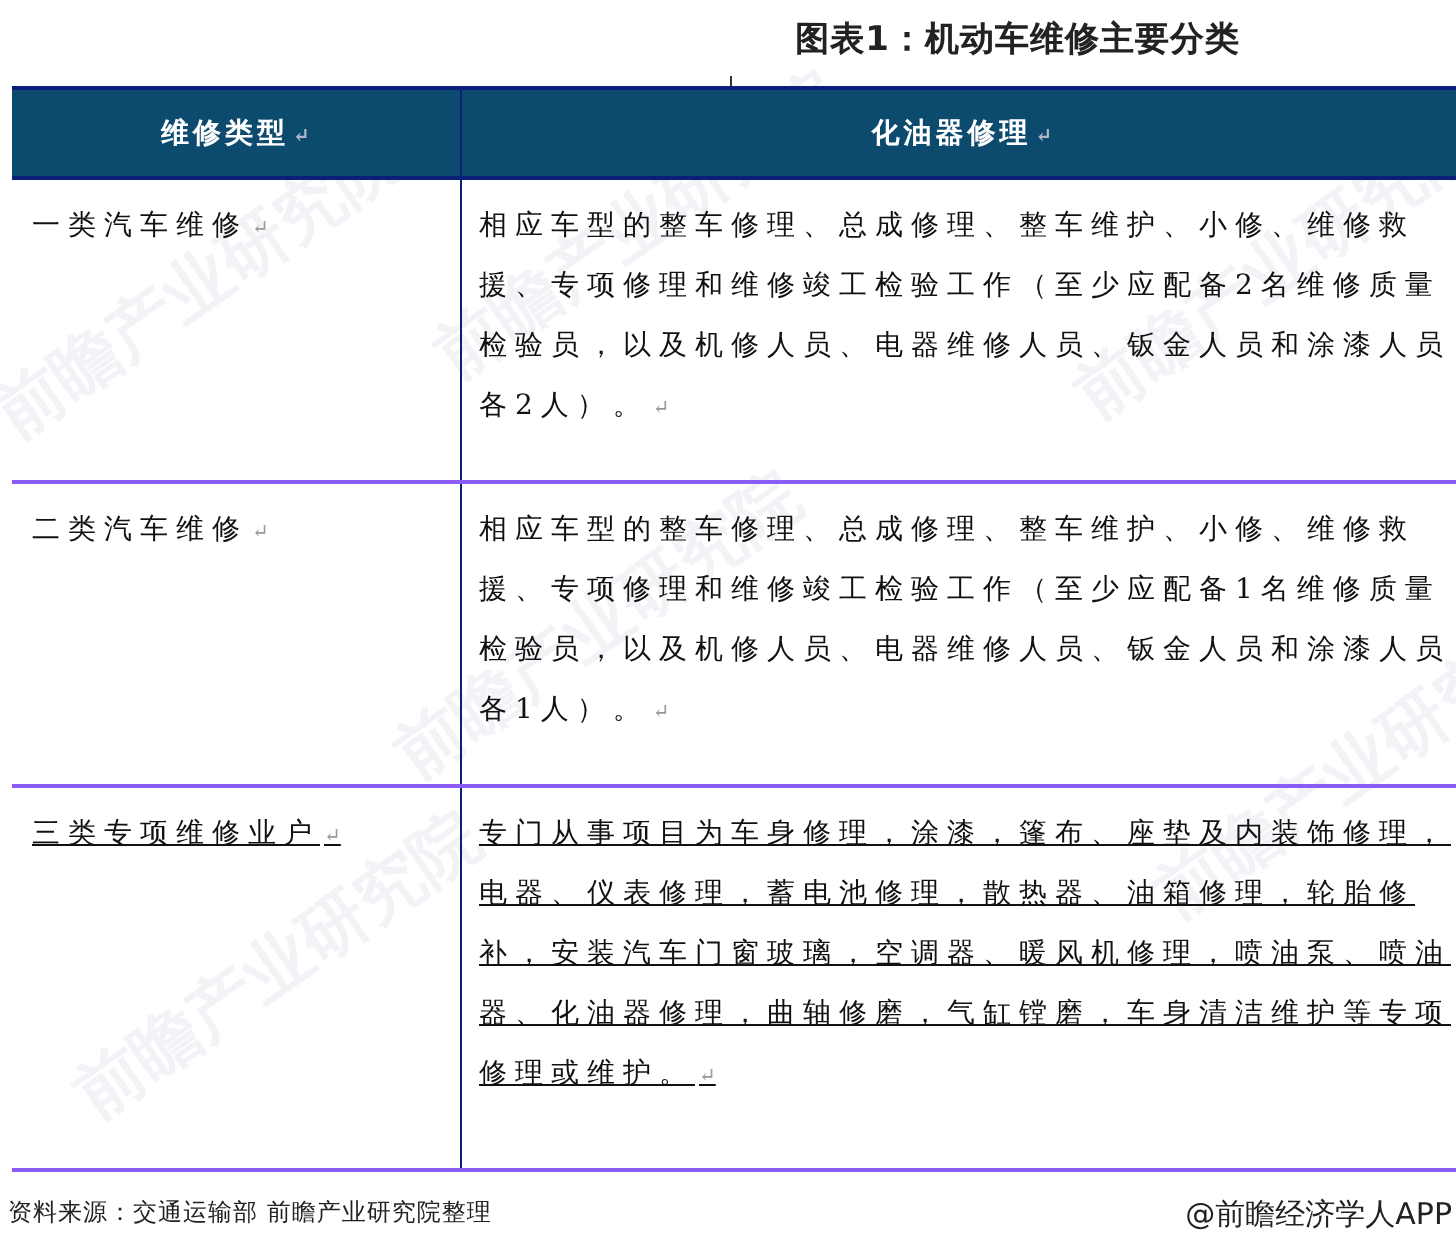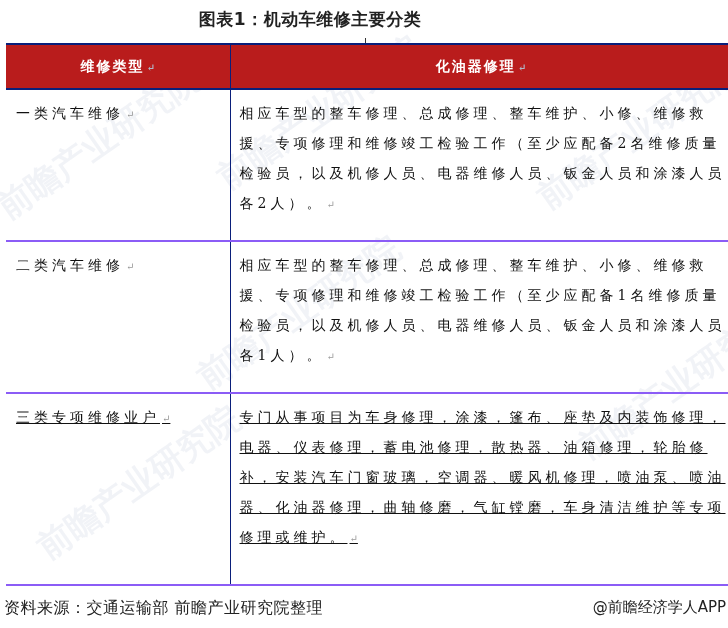--- a/index.html
+++ b/index.html
@@ -3,38 +3,38 @@
 <meta charset="utf-8">
 <style>
   html, body { margin: 0; padding: 0; background: #ffffff; }
   body {
     width: 728px; height: 628px; position: relative; overflow: hidden;
     font-family: "DejaVu Serif", "Liberation Serif", serif;
     color: #111;
   }
   .title {
     position: absolute; left: 0; top: 8px; width: 620px;
-    text-align: center;
+    text-align: right;
     font-family: "DejaVu Sans", "Liberation Sans", sans-serif;
     font-size: 17px; font-weight: bold; color: #222;
     letter-spacing: 0.5px;
   }
   .tick {
     position: absolute; left: 365px; top: 38px; width: 1px; height: 6px; background: #333;
   }
   table.grid {
     position: absolute; left: 6px; top: 43px;
     width: 726px;
     border-collapse: collapse;
     table-layout: fixed;
   }
   table.grid col.c1 { width: 224px; }
   table.grid col.c2 { width: 502px; }
   table.grid th {
-    background: #b91c1c;
+    background: #0c4a6e;
     color: #ffffff;
     height: 41px;
     font-weight: bold;
     font-size: 14px;
     border-top: 2px solid #0a1f7a;
     border-bottom: 2px solid #0a1f7a;
     border-left: 1px solid #0a1f7a;
     border-right: 1px solid #0a1f7a;
     letter-spacing: 2px;
     font-family: "DejaVu Serif", "Liberation Serif", serif;
@@ -52,21 +52,21 @@
   table.grid td.type { border-left: none; padding-left: 10px; }
   table.grid td.scope { padding-left: 9px; padding-right: 4px; }
   table.grid tr.r1 td { height: 136px; }
   table.grid tr.r2 td { height: 136px; }
   table.grid tr.r3 td { height: 176px; text-decoration: underline; }
   .para { color: #999; font-size: 10px; letter-spacing: 0; margin-left: 2px; }
   th .para { color: #b0b8c8; }
   .footer-left {
     position: absolute; left: 4px; top: 598px;
     font-family: "DejaVu Sans", "Liberation Sans", sans-serif;
-    font-size: 16px; color: #222; letter-spacing: 0.5px;
+    font-size: 12px; color: #222; letter-spacing: 0.5px;
   }
   .footer-right {
     position: absolute; right: 2px; top: 598px;
     font-family: "DejaVu Sans", "Liberation Sans", sans-serif;
     font-size: 15px; color: #222;
   }
   .watermark {
     position: absolute; pointer-events: none;
     font-family: "DejaVu Sans", "Liberation Sans", sans-serif;
     font-weight: bold; color: rgba(180,190,210,0.18);

